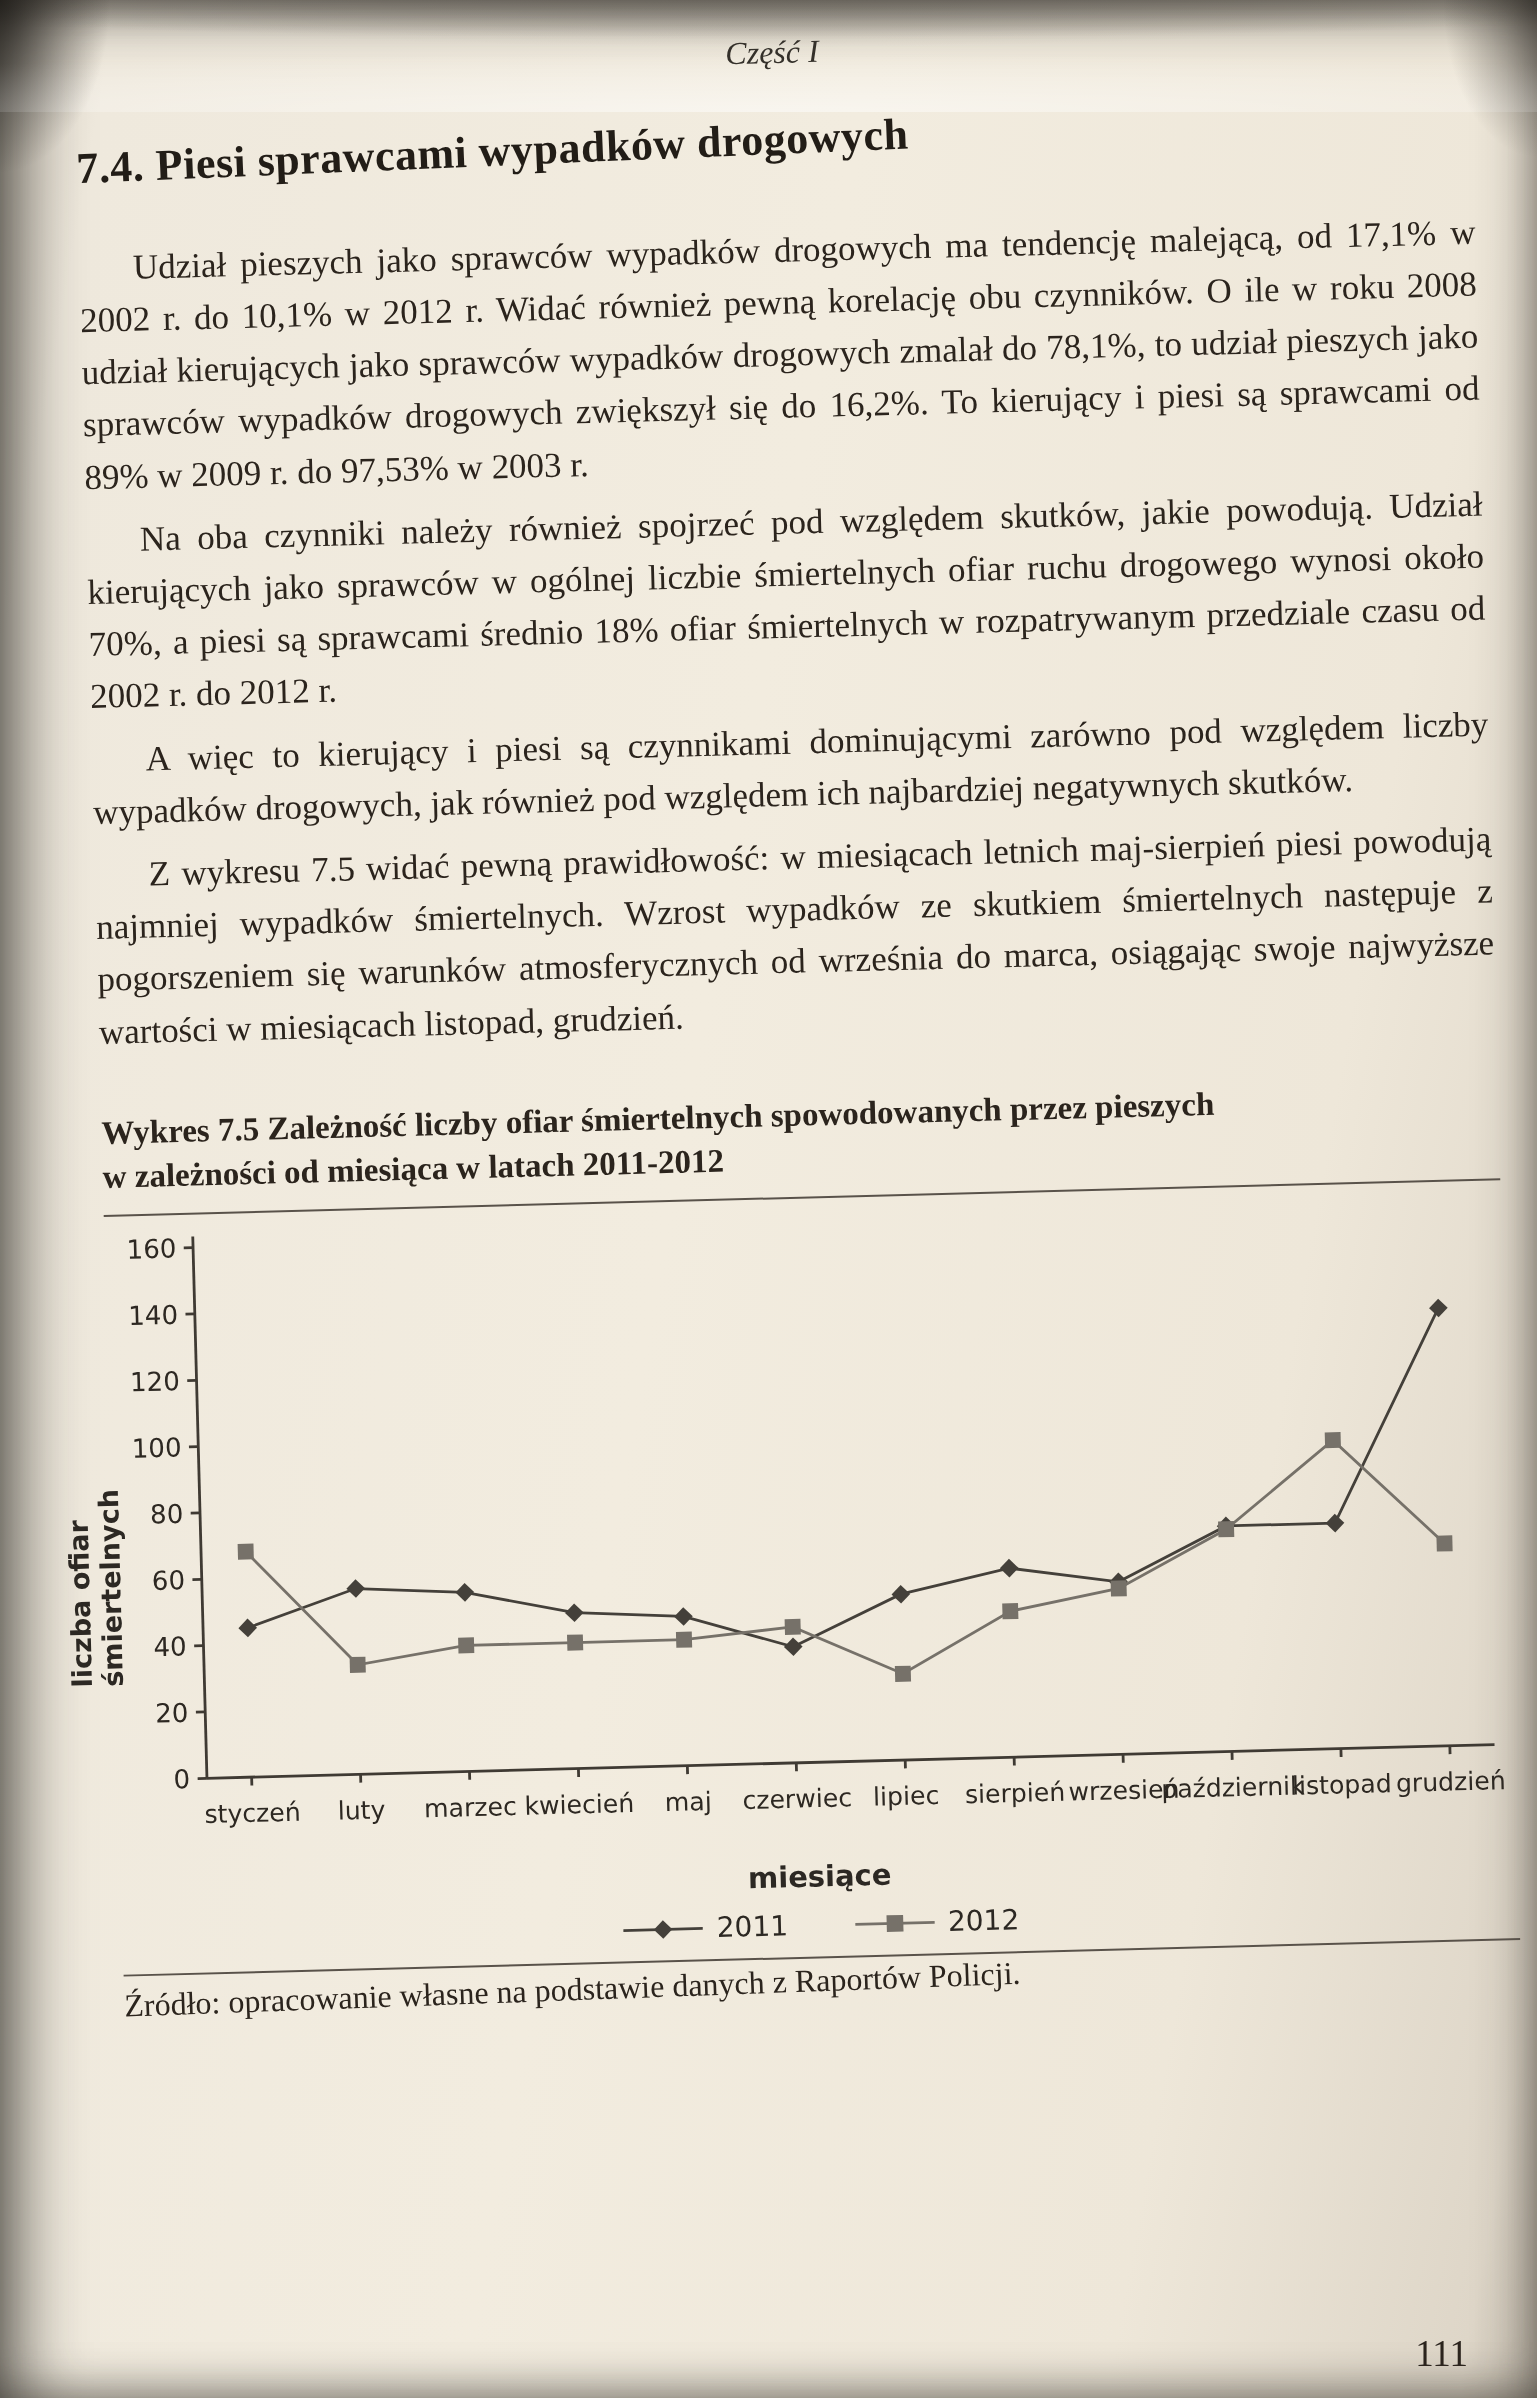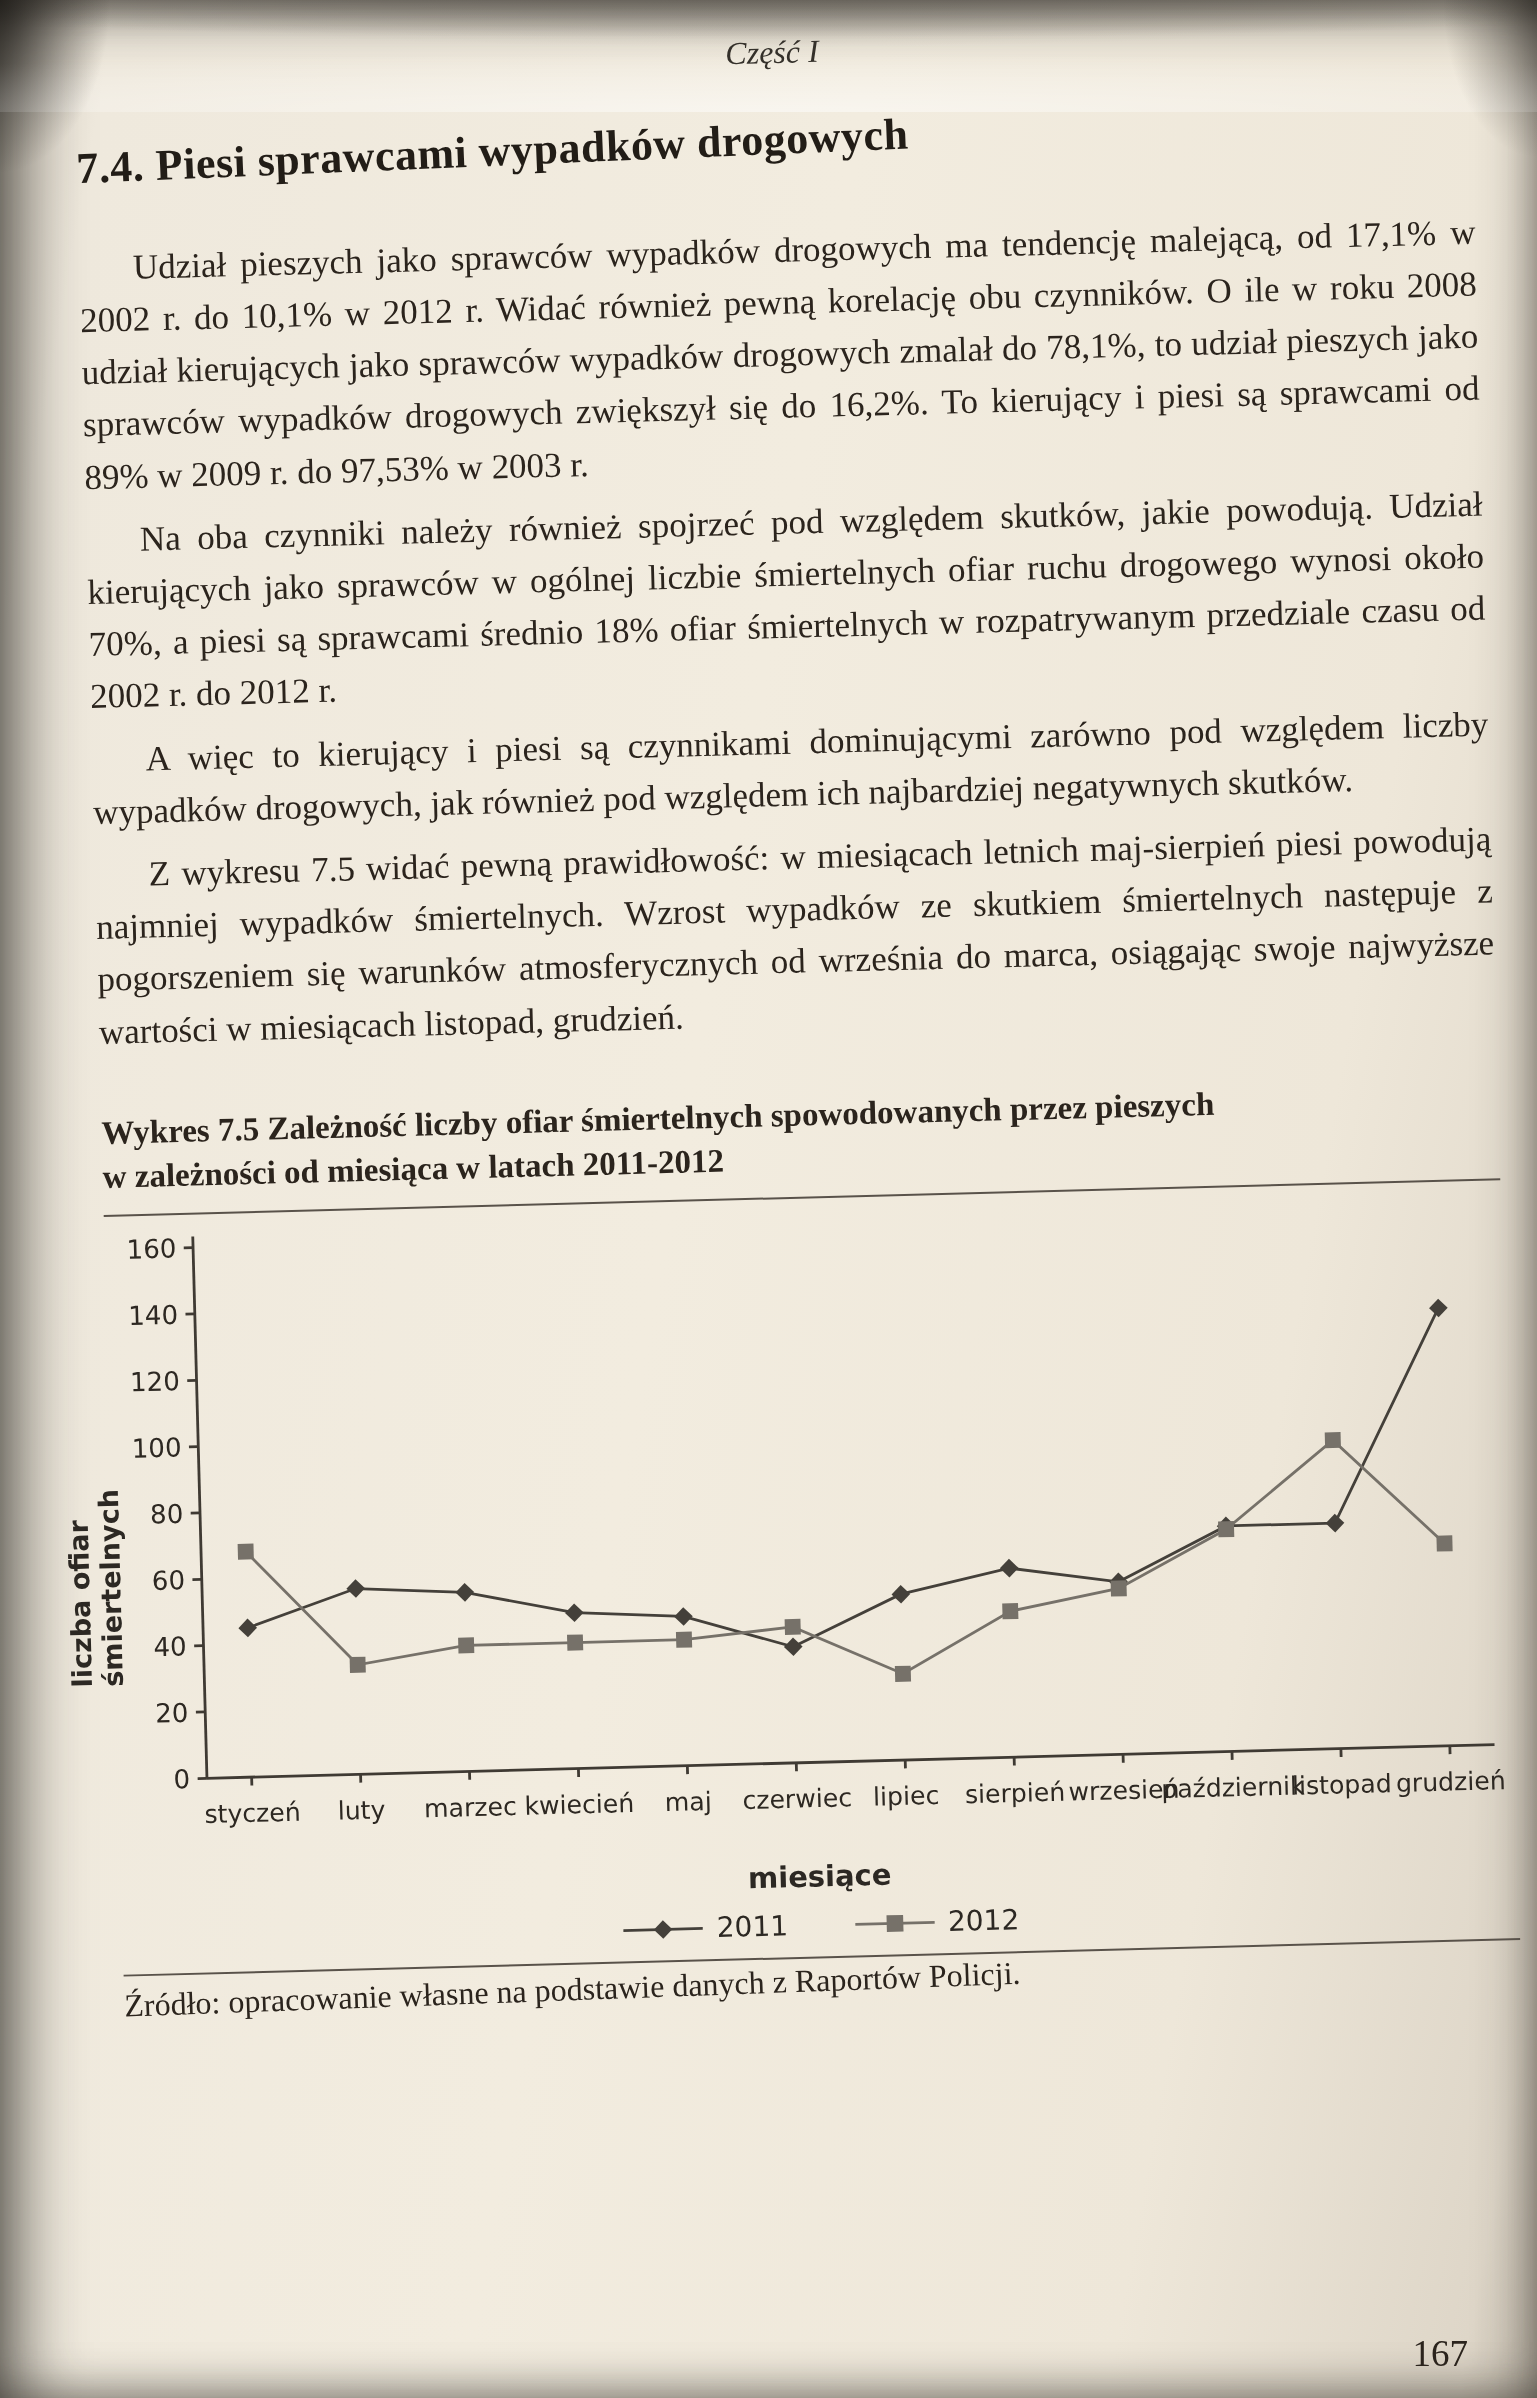--- a/index.html
+++ b/index.html
@@ -166,16 +166,16 @@
           </svg>
           <span>2012</span>
         </div>
       </div>
 
       <hr class="rule">
 
       <div class="source">Źródło: opracowanie własne na podstawie danych z Raportów Policji.</div>
     </div>
 
-    <div class="pagenum">167</div>
+    <div class="pagenum">111</div>
   </div>
 </div>
 
 
 </body></html>

